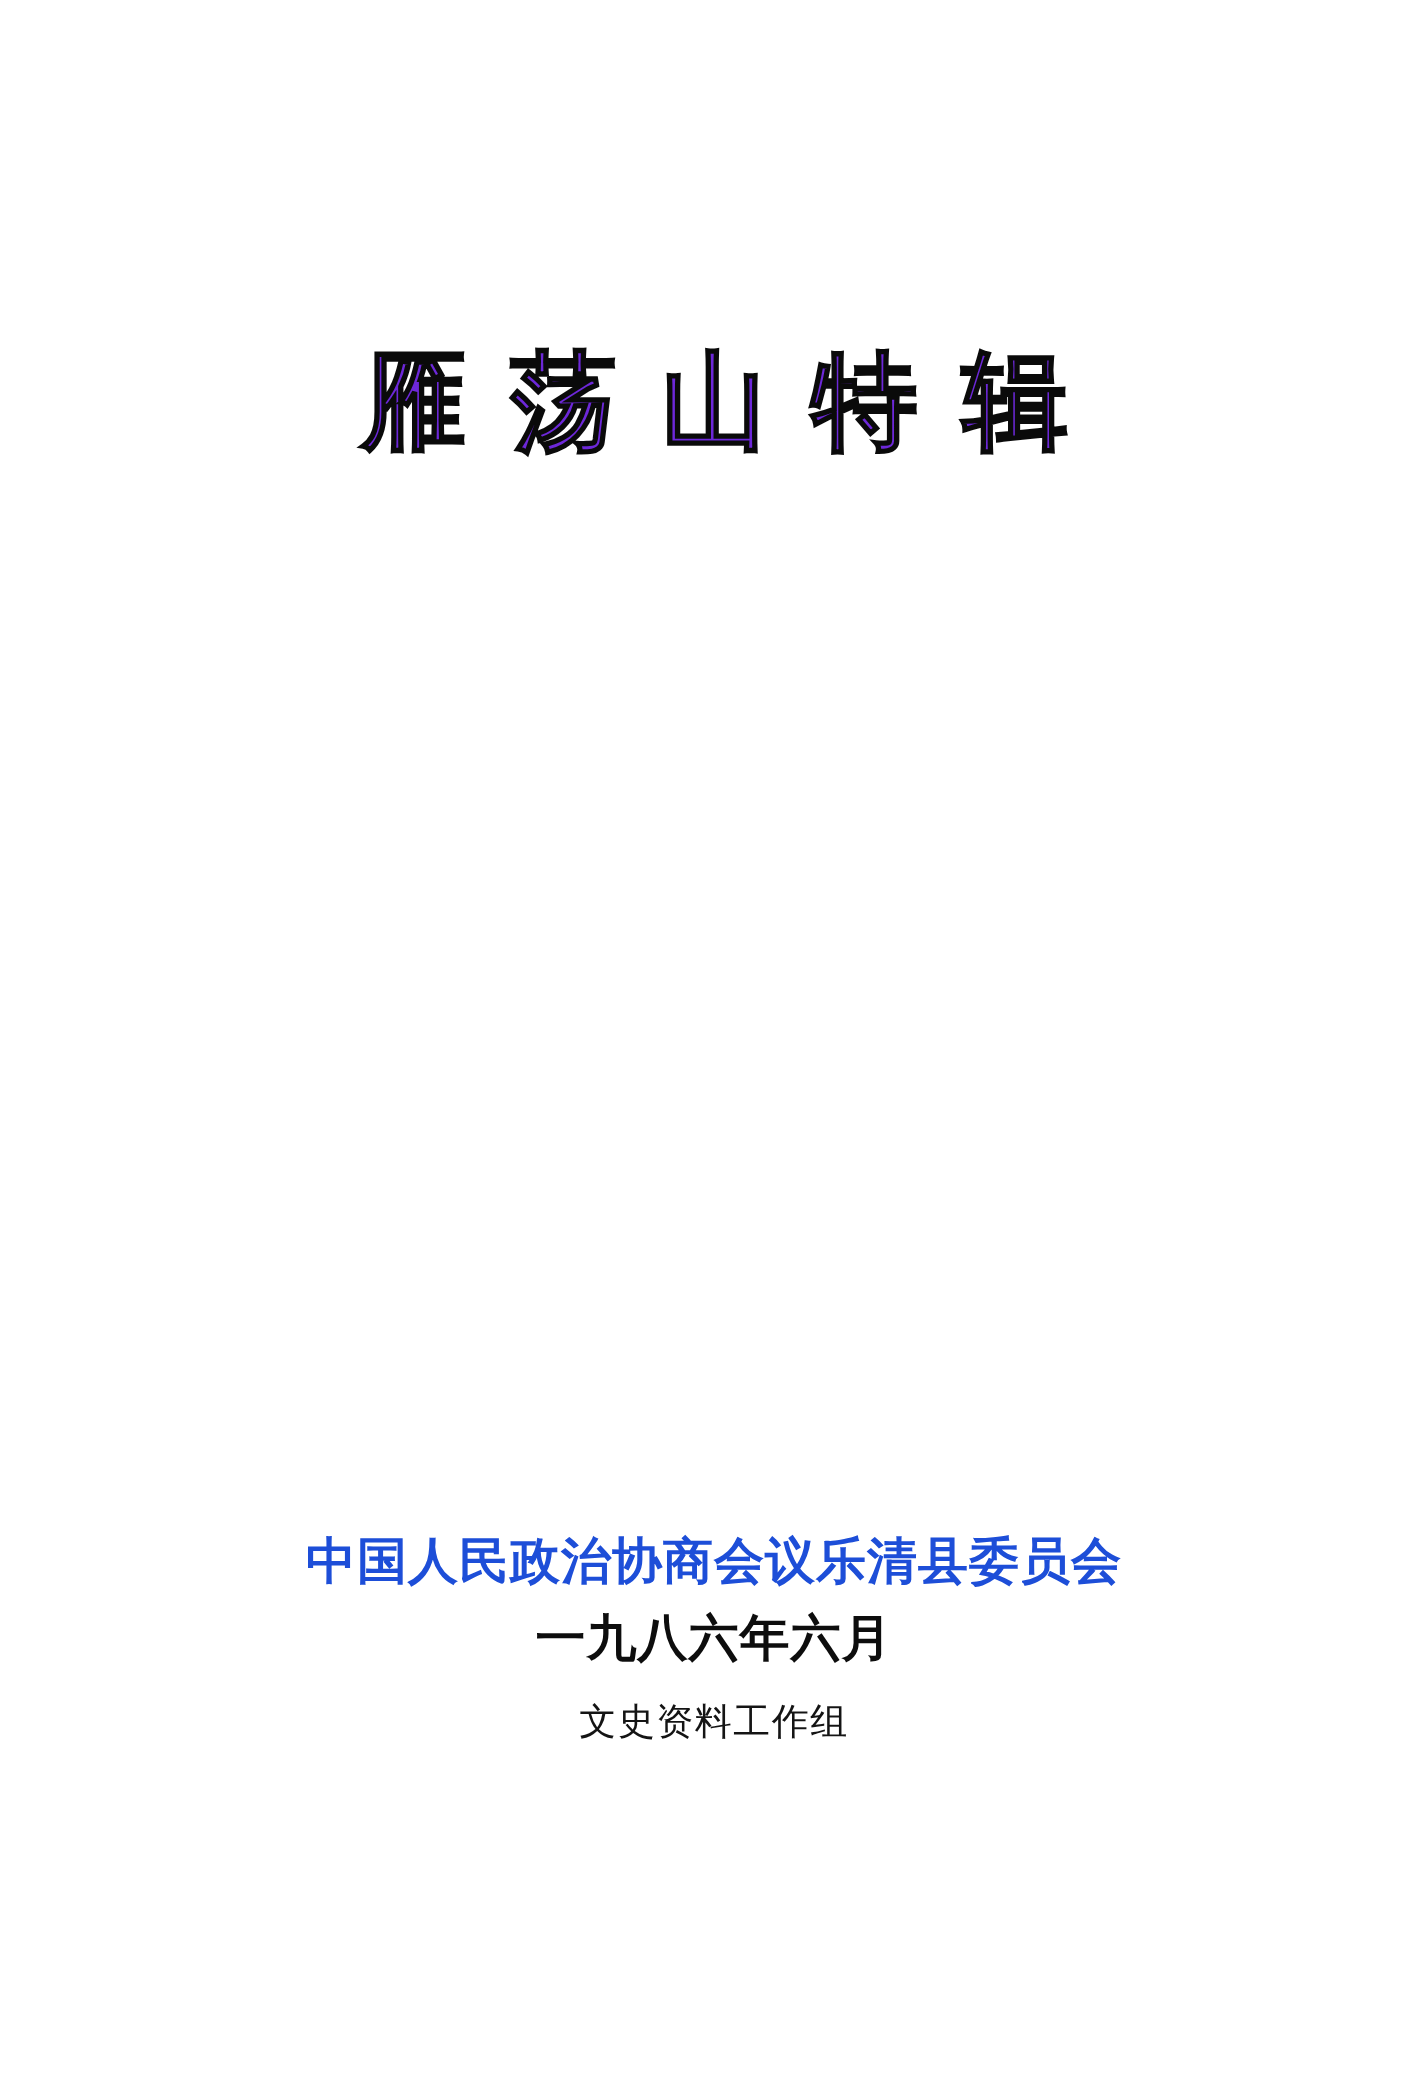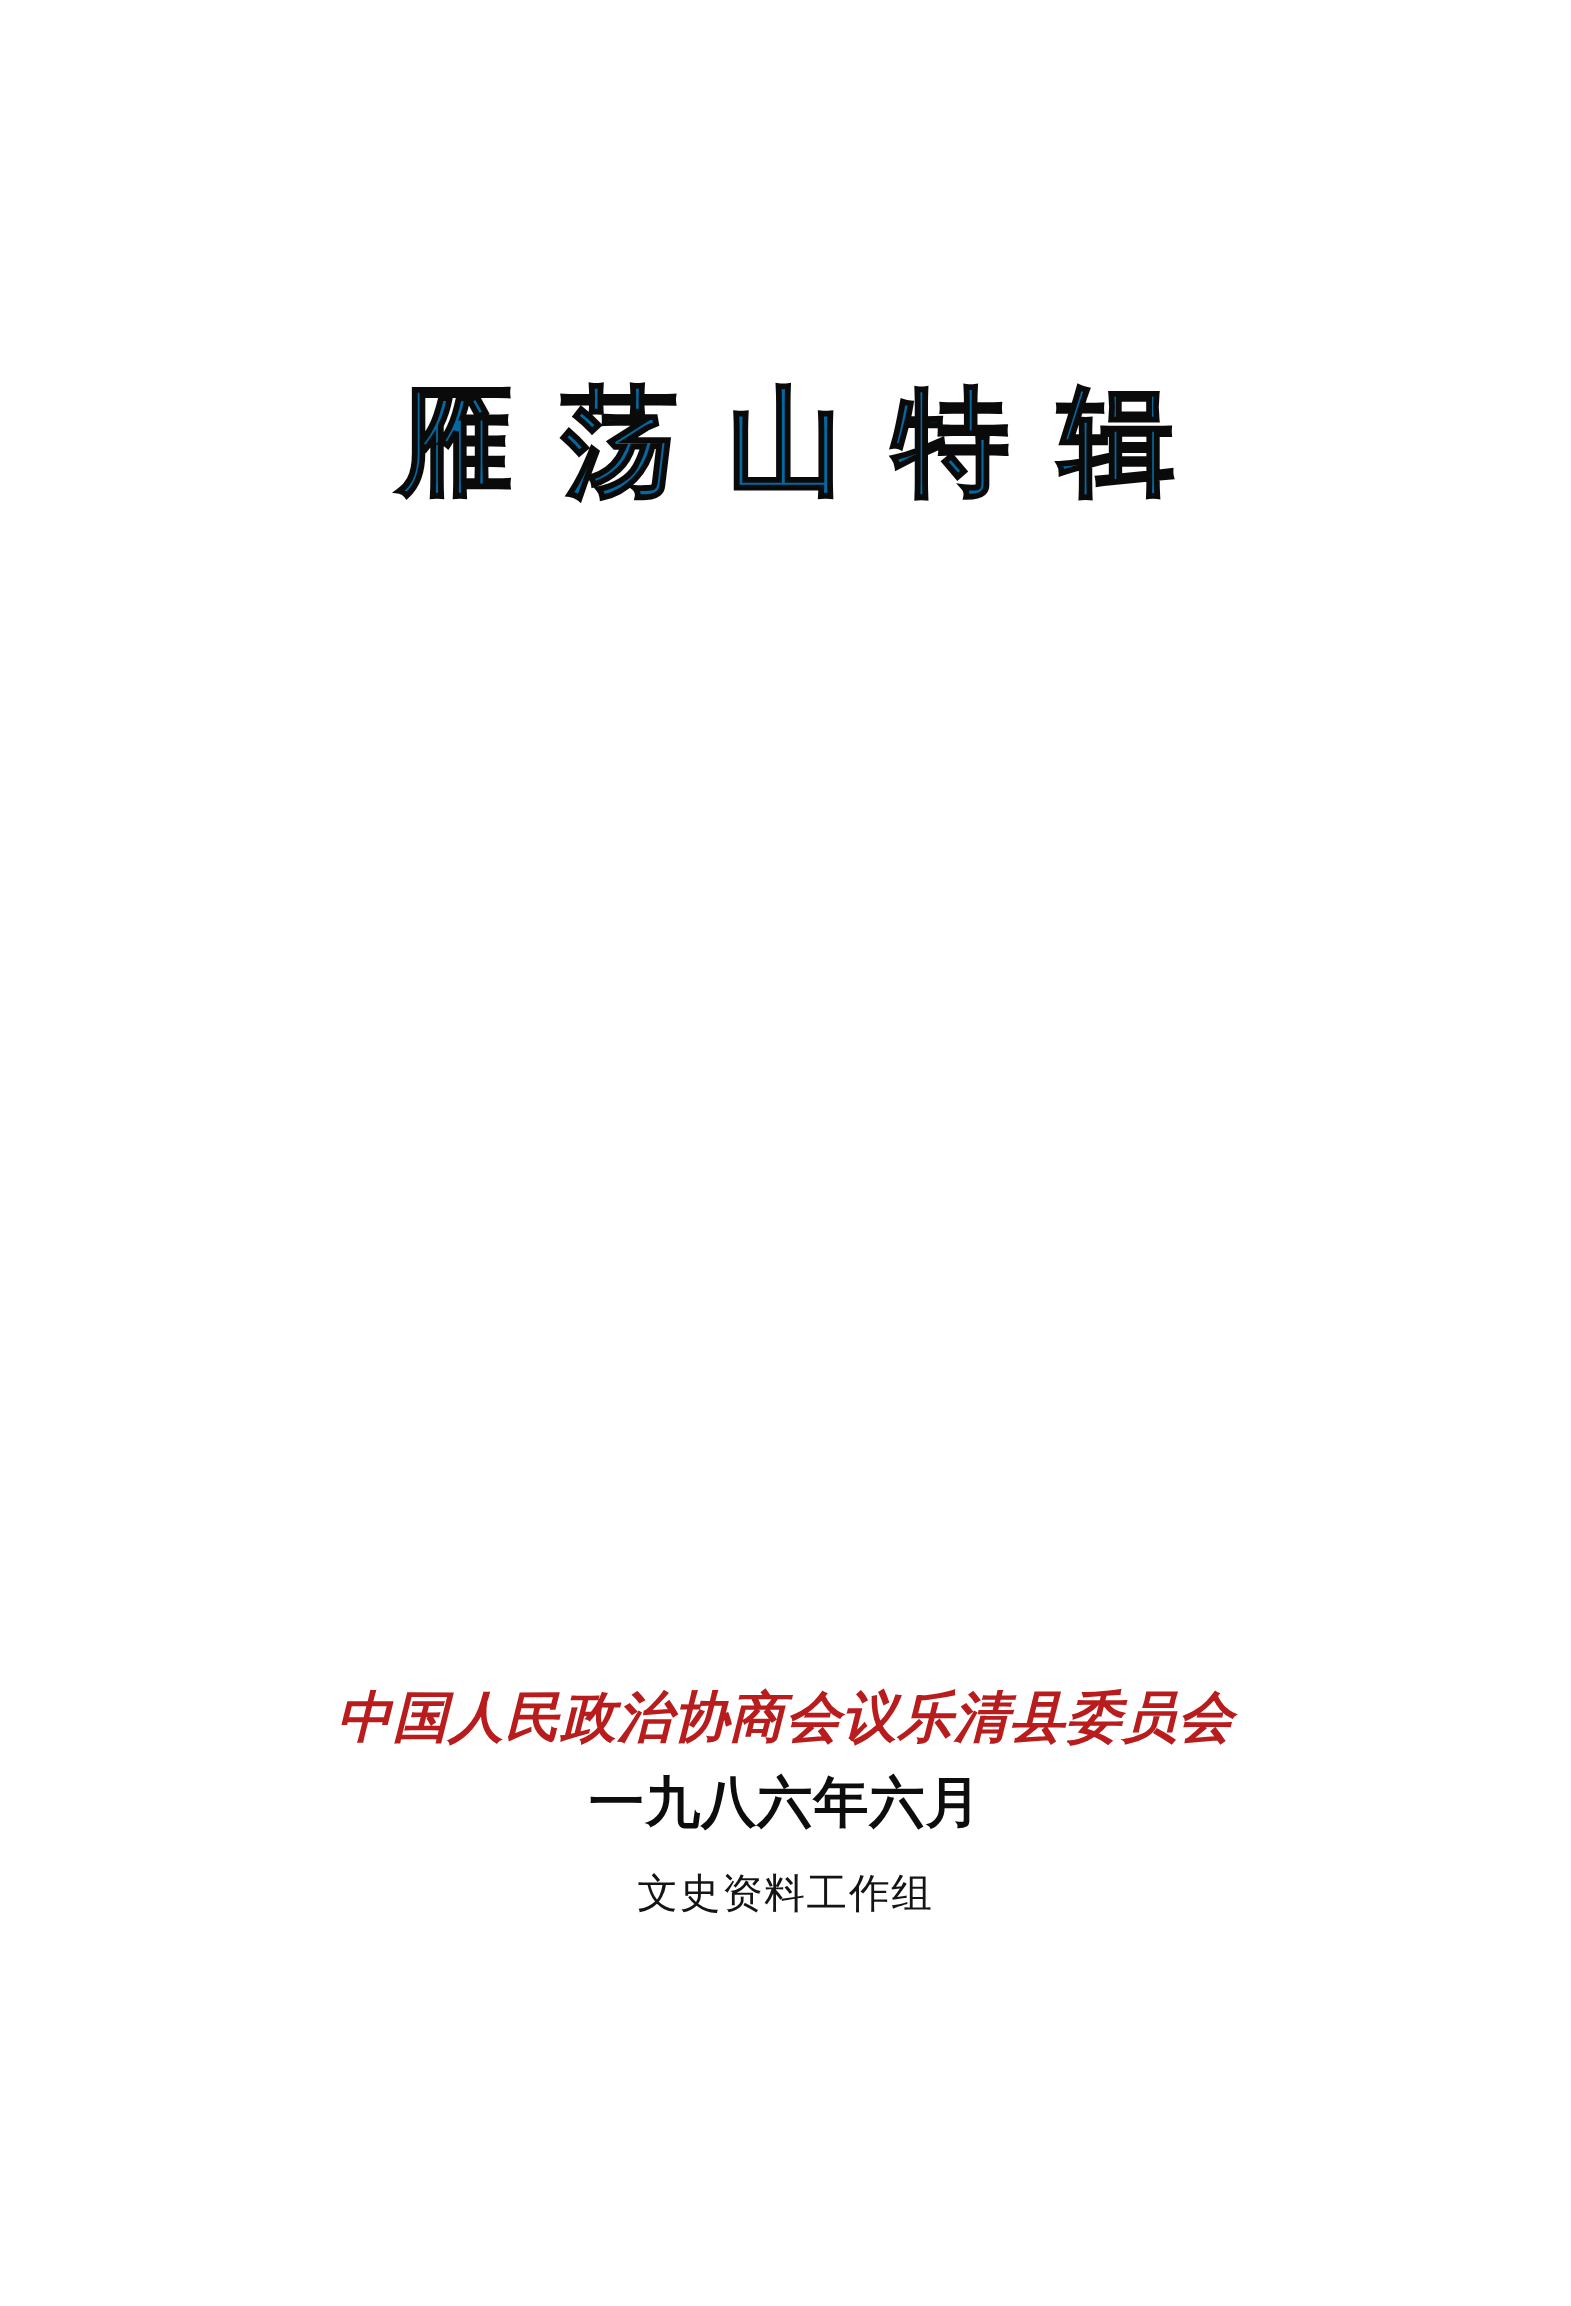--- a/index.html
+++ b/index.html
@@ -21,40 +21,39 @@
     position: absolute;
     top: 338px;
     left: 0;
     width: 100%;
     text-align: center;
     font-family: "DejaVu Sans", "Liberation Sans", sans-serif;
     font-weight: 900;
     font-size: 106px;
     line-height: 1.2;
     letter-spacing: 0.42em;
-    color: #0369a1;
+    color: #6d28d9;
   }
   .book-title .title-text {
     display: inline-block;
     margin-right: -0.42em; 
     -webkit-text-stroke: 2px #0a0a0a;
   }
   
   .publisher-line-1 {
     position: absolute;
     top: 1528px;
     left: 0;
     width: 100%;
     text-align: center;
     font-family: "DejaVu Serif", "Liberation Serif", serif;
     font-weight: 700;
     font-size: 50px;
     letter-spacing: 0.02em;
-    color: #b91c1c;
-    font-style: italic;
+    color: #1d4ed8;
   }
   .publisher-line-2 {
     position: absolute;
     top: 1605px;
     left: 0;
     width: 100%;
     text-align: center;
     font-family: "DejaVu Serif", "Liberation Serif", serif;
     font-weight: 700;
     font-size: 50px;

